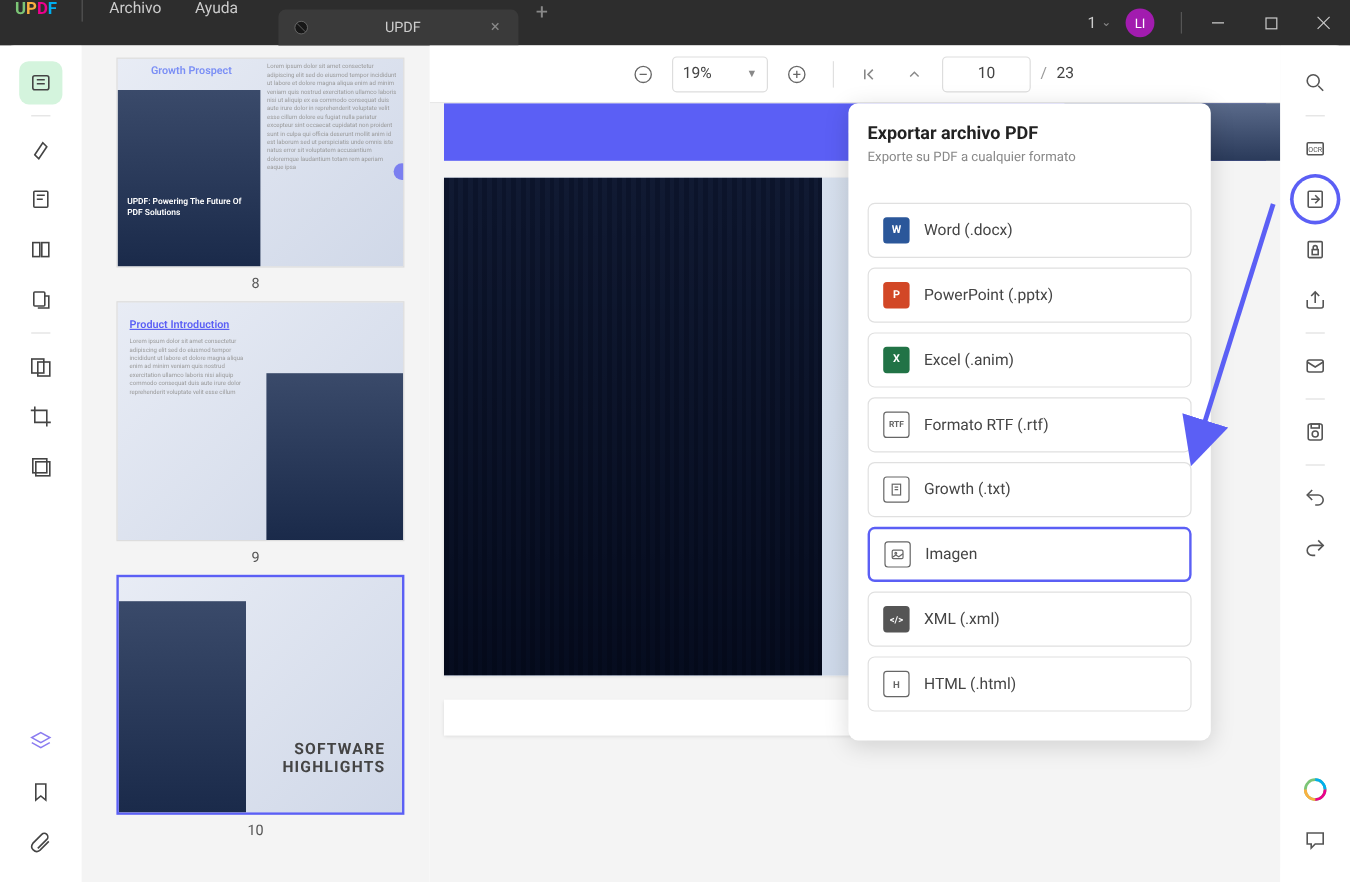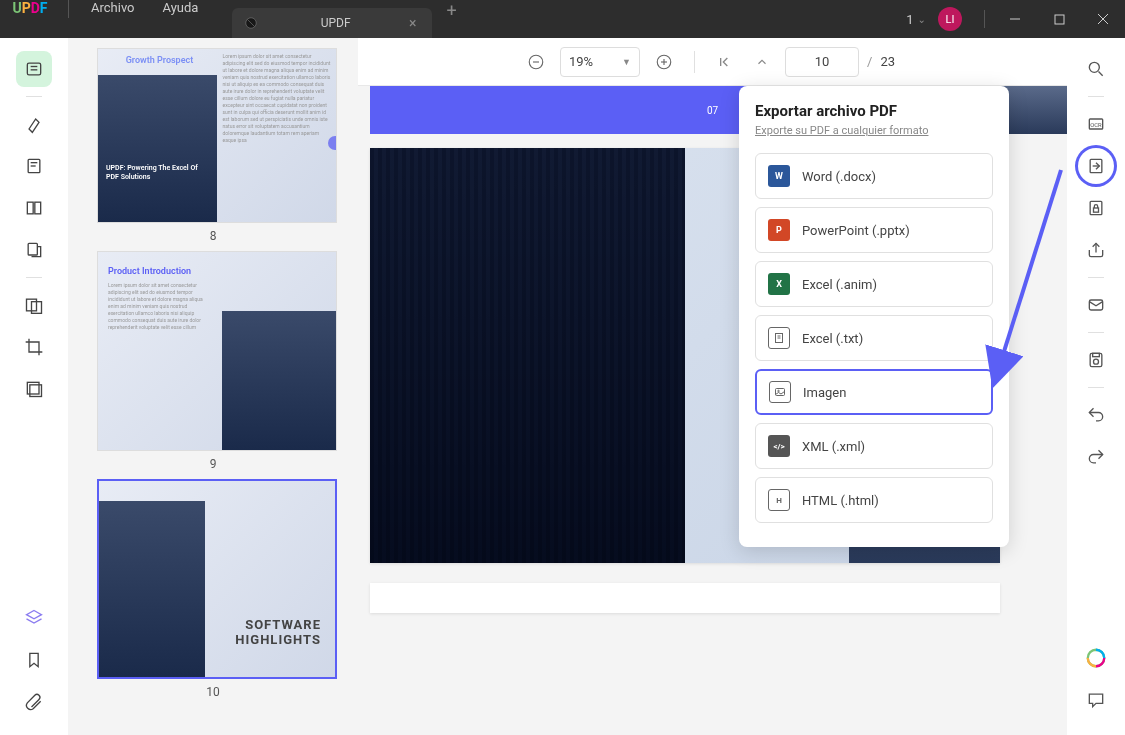--- a/index.html
+++ b/index.html
@@ -15,39 +15,39 @@
 .menu-sep { width: 1px; height: 18px; background: #555; margin: 0 8px; }
 .menu-item { padding: 0 14px; font-size: 13px; cursor: pointer; }
 .tab { display: flex; align-items: center; height: 30px; background: #3a3a3a; border-radius: 6px 6px 0 0; padding: 0 12px; margin-left: 20px; margin-top: 8px; min-width: 200px; position: relative; }
 .tab-icon { width: 14px; height: 14px; margin-right: 8px; opacity: 0.6; }
 .tab-title { font-size: 12px; color: #ccc; flex: 1; text-align: center; }
 .tab-close { font-size: 14px; color: #888; cursor: pointer; padding: 0 4px; }
 .add-tab { color: #888; font-size: 18px; padding: 0 14px; cursor: pointer; }
 .titlebar-right { margin-left: auto; display: flex; align-items: center; }
 .notif { color: #ccc; font-size: 13px; margin-right: 4px; }
 .chevron { color: #888; font-size: 10px; margin-right: 12px; }
-.avatar { width: 24px; height: 24px; border-radius: 50%; background: #be185d; color: #fff; display: flex; align-items: center; justify-content: center; font-size: 11px; margin-right: 14px; }
+.avatar { width: 24px; height: 24px; border-radius: 50%; background: #a21caf; color: #fff; display: flex; align-items: center; justify-content: center; font-size: 11px; margin-right: 14px; }
 .win-btn { width: 44px; height: 38px; display: flex; align-items: center; justify-content: center; color: #ccc; cursor: pointer; }
 
 
 .main { display: flex; height: calc(735px - 38px); background: #fff; }
 .sidebar-left { width: 68px; background: #fff; border-radius: 12px 0 0 12px; padding-top: 10px; display: flex; flex-direction: column; align-items: center; }
 .tool-btn { width: 36px; height: 36px; display: flex; align-items: center; justify-content: center; border-radius: 8px; margin: 3px 0; cursor: pointer; color: #444; }
 .tool-btn.active { background: #d4f4dd; }
 .tool-btn.purple { color: #8b7cf0; }
 .tool-sep { width: 16px; height: 1px; background: #e0e0e0; margin: 6px 0; }
 .sidebar-bottom { margin-top: auto; padding-bottom: 12px; display: flex; flex-direction: column; align-items: center; }
 
 .thumbs { width: 290px; background: #f4f4f4; overflow-y: auto; padding: 10px 0; }
 .thumb { width: 232px; margin: 0 auto 8px; }
 .thumb-img { width: 240px; height: 160px; background: linear-gradient(135deg, #e8ecf5 0%, #d0d8e8 100%); border: 1px solid #ddd; position: relative; overflow: hidden; }
 .thumb-img.sel { border: 2px solid #5b5ff5; padding-left: 14px; }
 .thumb-building { position: absolute; left: 0; bottom: 0; width: 50%; height: 75%; background: linear-gradient(180deg, #3a4a6a 0%, #1a2a4a 100%); }
 .thumb-text-area { position: absolute; right: 4px; top: 4px; width: 46%; height: 92%; }
-.thumb-heading { color: #5b5ff5; font-size: 9px; font-weight: 600; margin-bottom: 4px; }
+.thumb-heading { color: #5b5ff5; font-size: 9px; font-weight: 600; margin-bottom: 4px; text-decoration: underline; }
 .thumb-lines { font-size: 5px; color: #999; line-height: 7px; }
 .thumb-big-text { position: absolute; right: 14px; bottom: 30px; color: #444; font-size: 13px; font-weight: 700; letter-spacing: 1px; text-align: right; }
 .thumb-num { text-align: center; font-size: 12px; color: #555; margin-top: 6px; }
 .thumb-handle { position: absolute; right: -6px; top: 50%; width: 14px; height: 14px; border-radius: 50%; background: #7b7ff0; }
 
 .viewer { flex: 1; background: #f4f4f4; position: relative; overflow: hidden; }
 .toolbar { height: 48px; background: #fff; border-bottom: 1px solid #e8e8e8; display: flex; align-items: center; justify-content: center; gap: 8px; }
 .zoom-btn { width: 32px; height: 32px; display: flex; align-items: center; justify-content: center; border: none; background: none; cursor: pointer; border-radius: 4px; font-size: 18px; color: #555; }
 .zoom-select { height: 30px; min-width: 80px; border: 1px solid #ddd; border-radius: 4px; padding: 0 8px; font-size: 13px; color: #444; display: flex; align-items: center; justify-content: space-between; }
 .page-input { width: 74px; height: 30px; border: 1px solid #ddd; border-radius: 4px; text-align: center; font-size: 13px; color: #444; }
@@ -57,23 +57,23 @@
 
 .page-view { padding: 0 12px; height: calc(100% - 48px); overflow-y: auto; }
 .page-prev-strip { height: 48px; background: #5b5ff5; margin-bottom: 14px; position: relative; display: flex; align-items: center; justify-content: center; }
 .page-prev-strip::after { content: "07"; color: #fff; font-size: 10px; }
 .page-main { width: 630px; height: 415px; background: linear-gradient(135deg, #dce4f0 0%, #c8d4e6 100%); position: relative; overflow: hidden; box-shadow: 0 1px 3px rgba(0,0,0,0.1); }
 .page-building { position: absolute; left: 0; bottom: 0; width: 50%; height: 100%; background: repeating-linear-gradient(90deg, #2a3a5a 0px, #2a3a5a 4px, #3a4a6a 4px, #3a4a6a 8px), linear-gradient(180deg, #4a5a7a 0%, #1a2a4a 100%); background-blend-mode: multiply; }
 .page-edge { position: absolute; right: 0; top: 80px; width: 24%; height: calc(100% - 80px); background: linear-gradient(180deg, #5a6a8a 0%, #2a3a5a 100%); }
 .page-next { width: 630px; height: 30px; margin-top: 20px; background: #fff; box-shadow: 0 1px 3px rgba(0,0,0,0.1); }
 
 
-.export-panel { position: absolute; right: 58px; top: 48px; width: 270px; background: #fff; border-radius: 8px; box-shadow: 0 4px 20px rgba(0,0,0,0.15); padding: 16px; z-index: 100; }
+.export-panel { position: absolute; right: 58px; top: 48px; width: 302px; background: #fff; border-radius: 8px; box-shadow: 0 4px 20px rgba(0,0,0,0.15); padding: 16px; z-index: 100; }
 .export-title { font-size: 15px; font-weight: 700; color: #222; margin-bottom: 4px; }
-.export-sub { font-size: 11px; color: #888; margin-bottom: 16px; text-decoration: underline; }
+.export-sub { font-size: 11px; color: #888; margin-bottom: 32px; }
 .export-opt { display: flex; align-items: center; height: 46px; border: 1px solid #e0e0e0; border-radius: 6px; margin-bottom: 8px; padding: 0 12px; cursor: pointer; }
 .export-opt.highlighted { border: 2.5px solid #5b5ff5; }
 .export-icon { width: 22px; height: 22px; border-radius: 3px; margin-right: 12px; display: flex; align-items: center; justify-content: center; font-size: 9px; color: #fff; font-weight: bold; }
 .export-label { font-size: 13px; color: #444; }
 
 .sidebar-right { width: 58px; background: #fff; border-radius: 0 12px 12px 0; padding-top: 10px; display: flex; flex-direction: column; align-items: center; position: relative; }
 .right-btn { width: 36px; height: 36px; display: flex; align-items: center; justify-content: center; border-radius: 8px; margin: 3px 0; cursor: pointer; color: #555; position: relative; }
 .right-btn.circled { box-shadow: 0 0 0 3px #5b5ff5; border-radius: 50%; }
 .right-sep { width: 16px; height: 1px; background: #e0e0e0; margin: 6px 0; }
 .right-bottom { margin-top: auto; padding-bottom: 14px; display: flex; flex-direction: column; align-items: center; }
@@ -198,21 +198,21 @@
     </div>
   </div>
 
   <div class="thumbs">
     <div class="thumb">
       <div class="thumb-img" style="height:175px">
         <div class="thumb-building" style="height:85%"></div>
         <div style="position:absolute;left:4px;top:6px;right:50%">
           <div style="color:#7b8ff5;font-size:9px;font-weight:600;text-align:center">Growth Prospect</div>
         </div>
-        <div style="position:absolute;left:8px;bottom:40px;width:42%;color:#fff;font-size:7px;font-weight:600;line-height:9px">UPDF: Powering The Excel Of PDF Solutions</div>
+        <div style="position:absolute;left:8px;bottom:40px;width:42%;color:#fff;font-size:7px;font-weight:600;line-height:9px">UPDF: Powering The Future Of PDF Solutions</div>
         <div class="thumb-text-area">
           <div class="thumb-lines">Lorem ipsum dolor sit amet consectetur adipiscing elit sed do eiusmod tempor incididunt ut labore et dolore magna aliqua enim ad minim veniam quis nostrud exercitation ullamco laboris nisi ut aliquip ex ea commodo consequat duis aute irure dolor in reprehenderit voluptate velit esse cillum dolore eu fugiat nulla pariatur excepteur sint occaecat cupidatat non proident sunt in culpa qui officia deserunt mollit anim id est laborum sed ut perspiciatis unde omnis iste natus error sit voluptatem accusantium doloremque laudantium totam rem aperiam eaque ipsa</div>
         </div>
         <div class="thumb-handle"></div>
       </div>
       <div class="thumb-num">8</div>
     </div>
     <div class="thumb">
       <div class="thumb-img" style="height:200px">
         <div class="thumb-building" style="left:auto;right:0;width:48%;height:70%"></div>
@@ -285,30 +285,34 @@
         <div class="export-icon" style="background:#2b579a">W</div>
         <span class="export-label">Word (.docx)</span>
       </div>
       <div class="export-opt">
         <div class="export-icon" style="background:#d24726">P</div>
         <span class="export-label">PowerPoint (.pptx)</span>
       </div>
       <div class="export-opt">
         <div class="export-icon" style="background:#217346">X</div>
         <span class="export-label">Excel (.anim)</span>
+      </div>
+      <div class="export-opt">
+        <div class="export-icon" style="background:none;border:1.5px solid #666;color:#666;font-size:7px">RTF</div>
+        <span class="export-label">Formato RTF (.rtf)</span>
       </div>
       <div class="export-opt">
         <div class="export-icon" style="background:none;border:1.5px solid #666">
             <svg width="12" height="12" viewBox="0 0 24 24" fill="none" stroke="#666" stroke-width="2">
               <rect x="5" y="3" width="14" height="18"></rect>
               <line x1="9" y1="8" x2="15" y2="8"></line>
               <line x1="9" y1="12" x2="15" y2="12"></line>
             </svg>
           </div>
-        <span class="export-label">Excel (.txt)</span>
+        <span class="export-label">Growth (.txt)</span>
       </div>
       <div class="export-opt highlighted">
         <div class="export-icon" style="background:none;border:1.5px solid #666">
             <svg width="12" height="12" viewBox="0 0 24 24" fill="none" stroke="#666" stroke-width="2">
               <rect x="3" y="5" width="18" height="14" rx="2"></rect>
               <circle cx="9" cy="10" r="1.5"></circle>
               <polyline points="3,17 9,13 14,16 21,11"></polyline>
             </svg>
           </div>
         <span class="export-label">Imagen</span>

